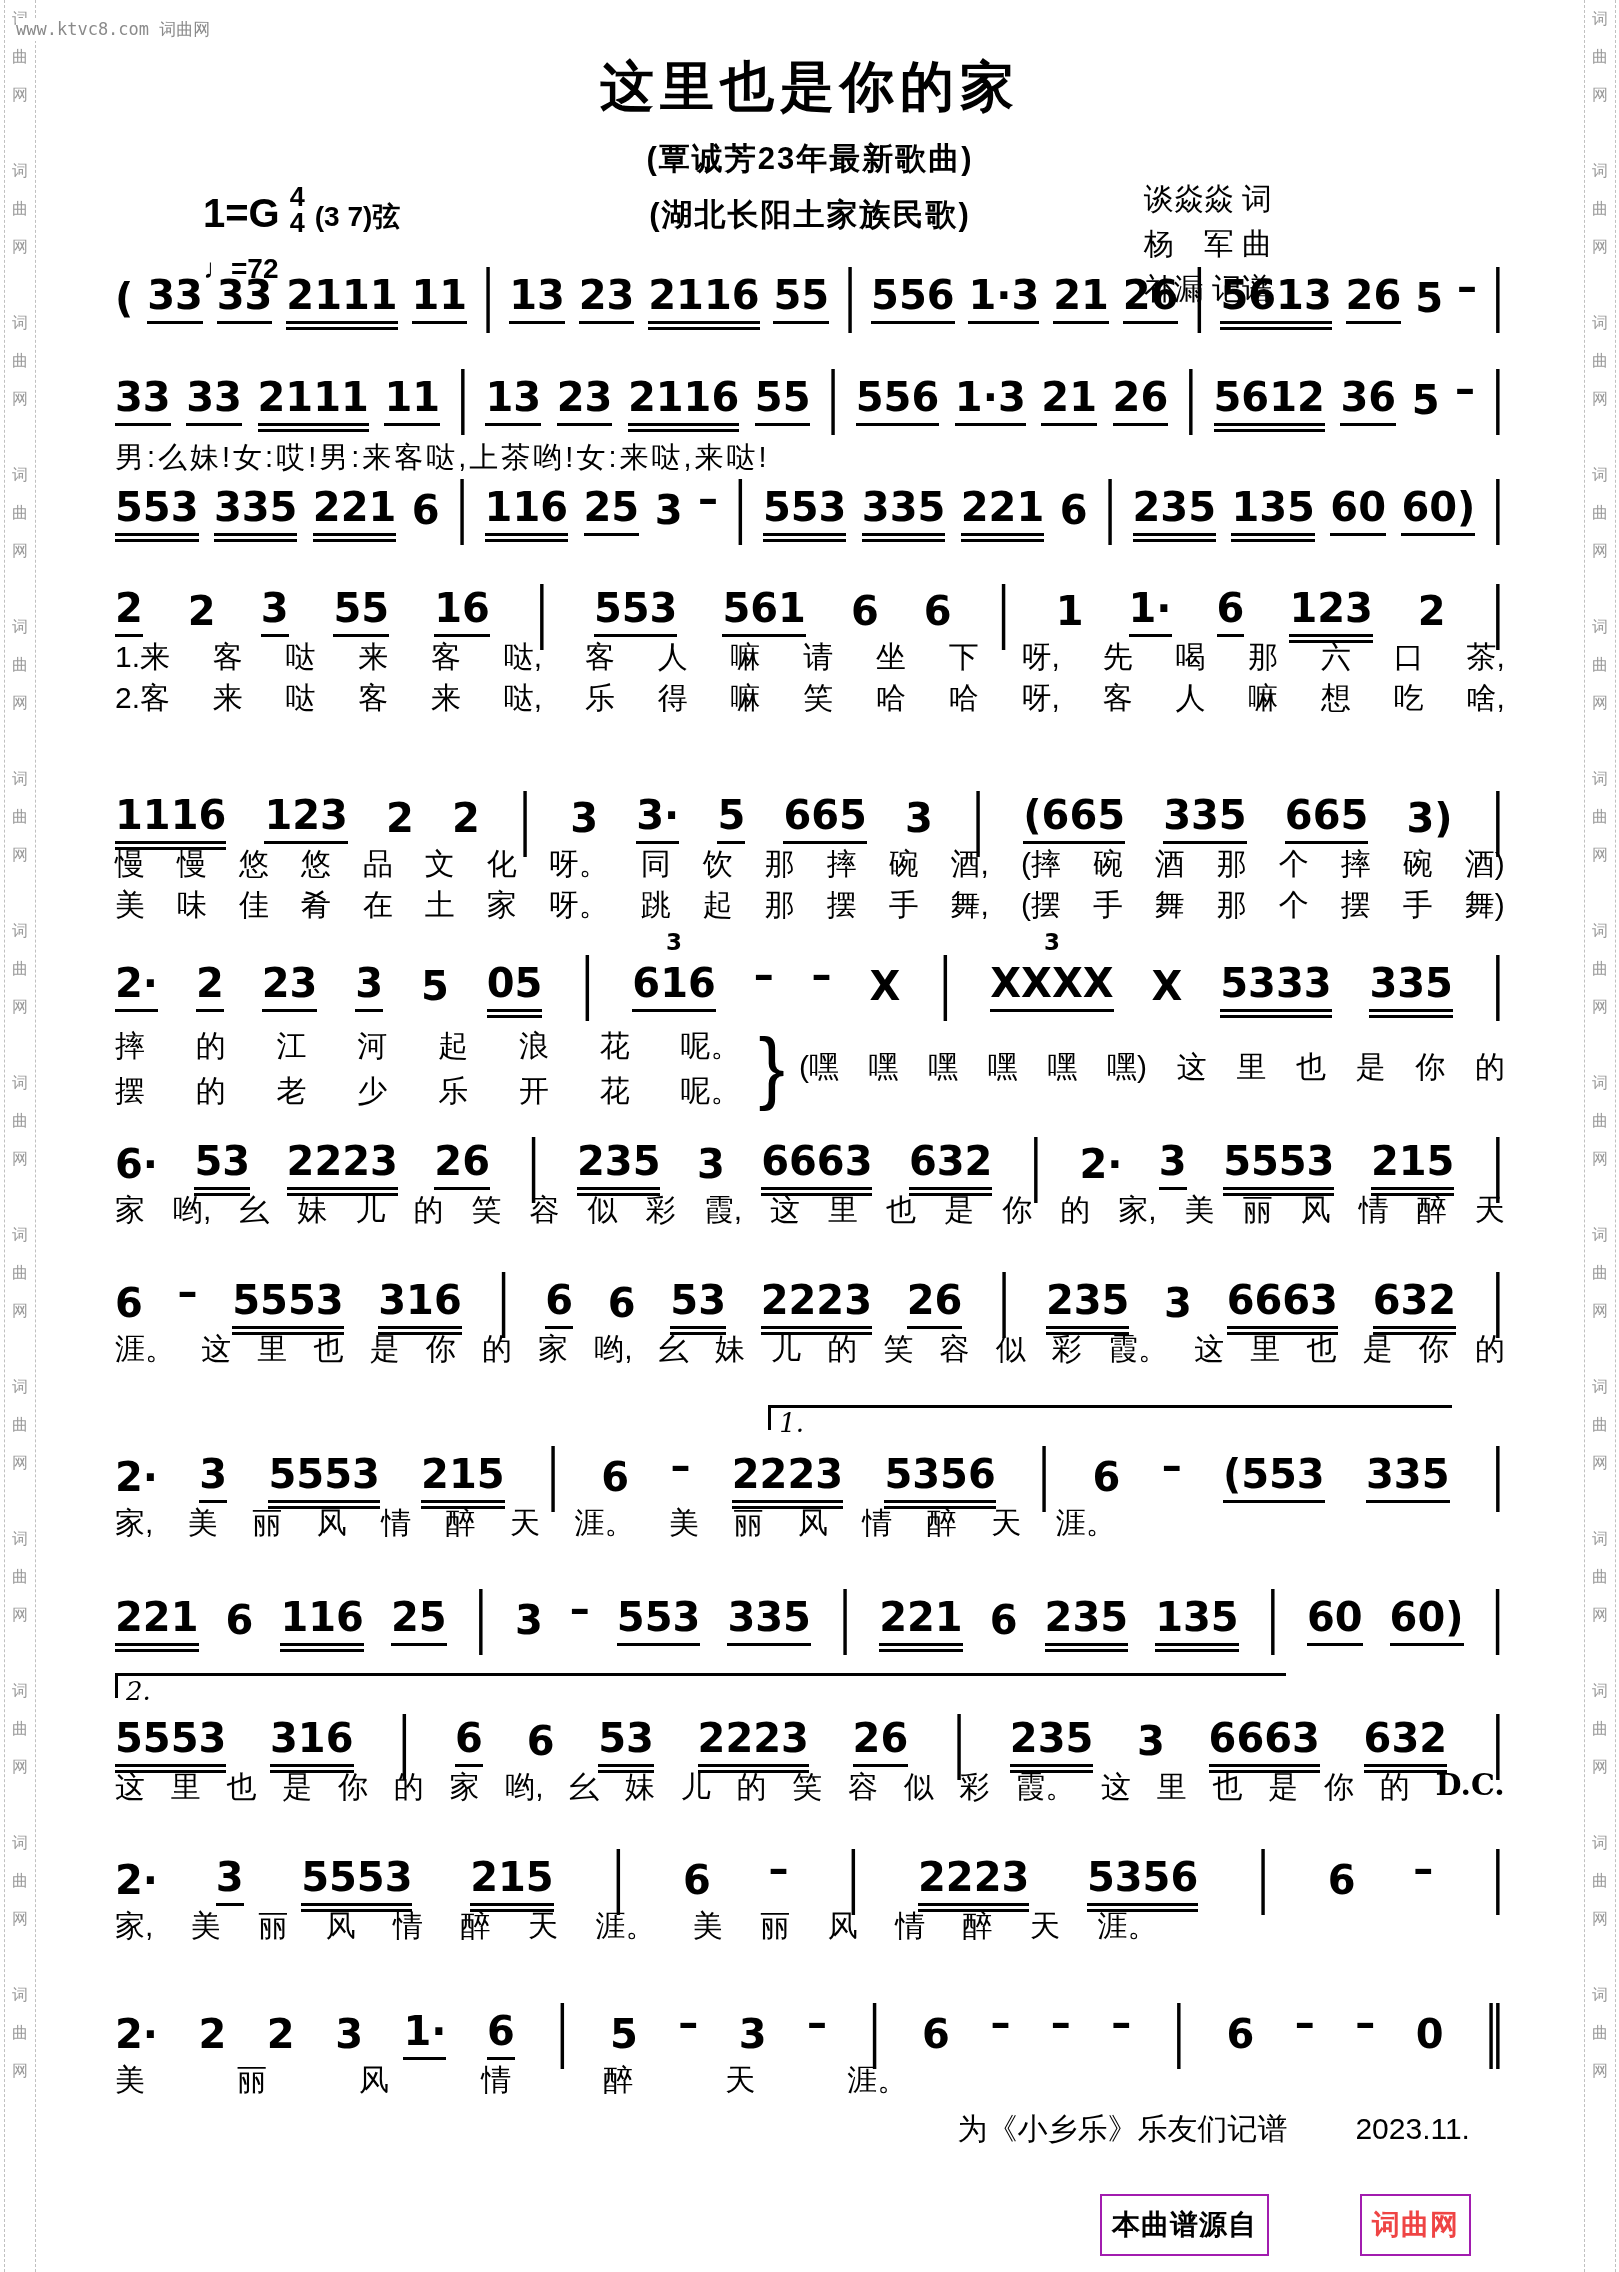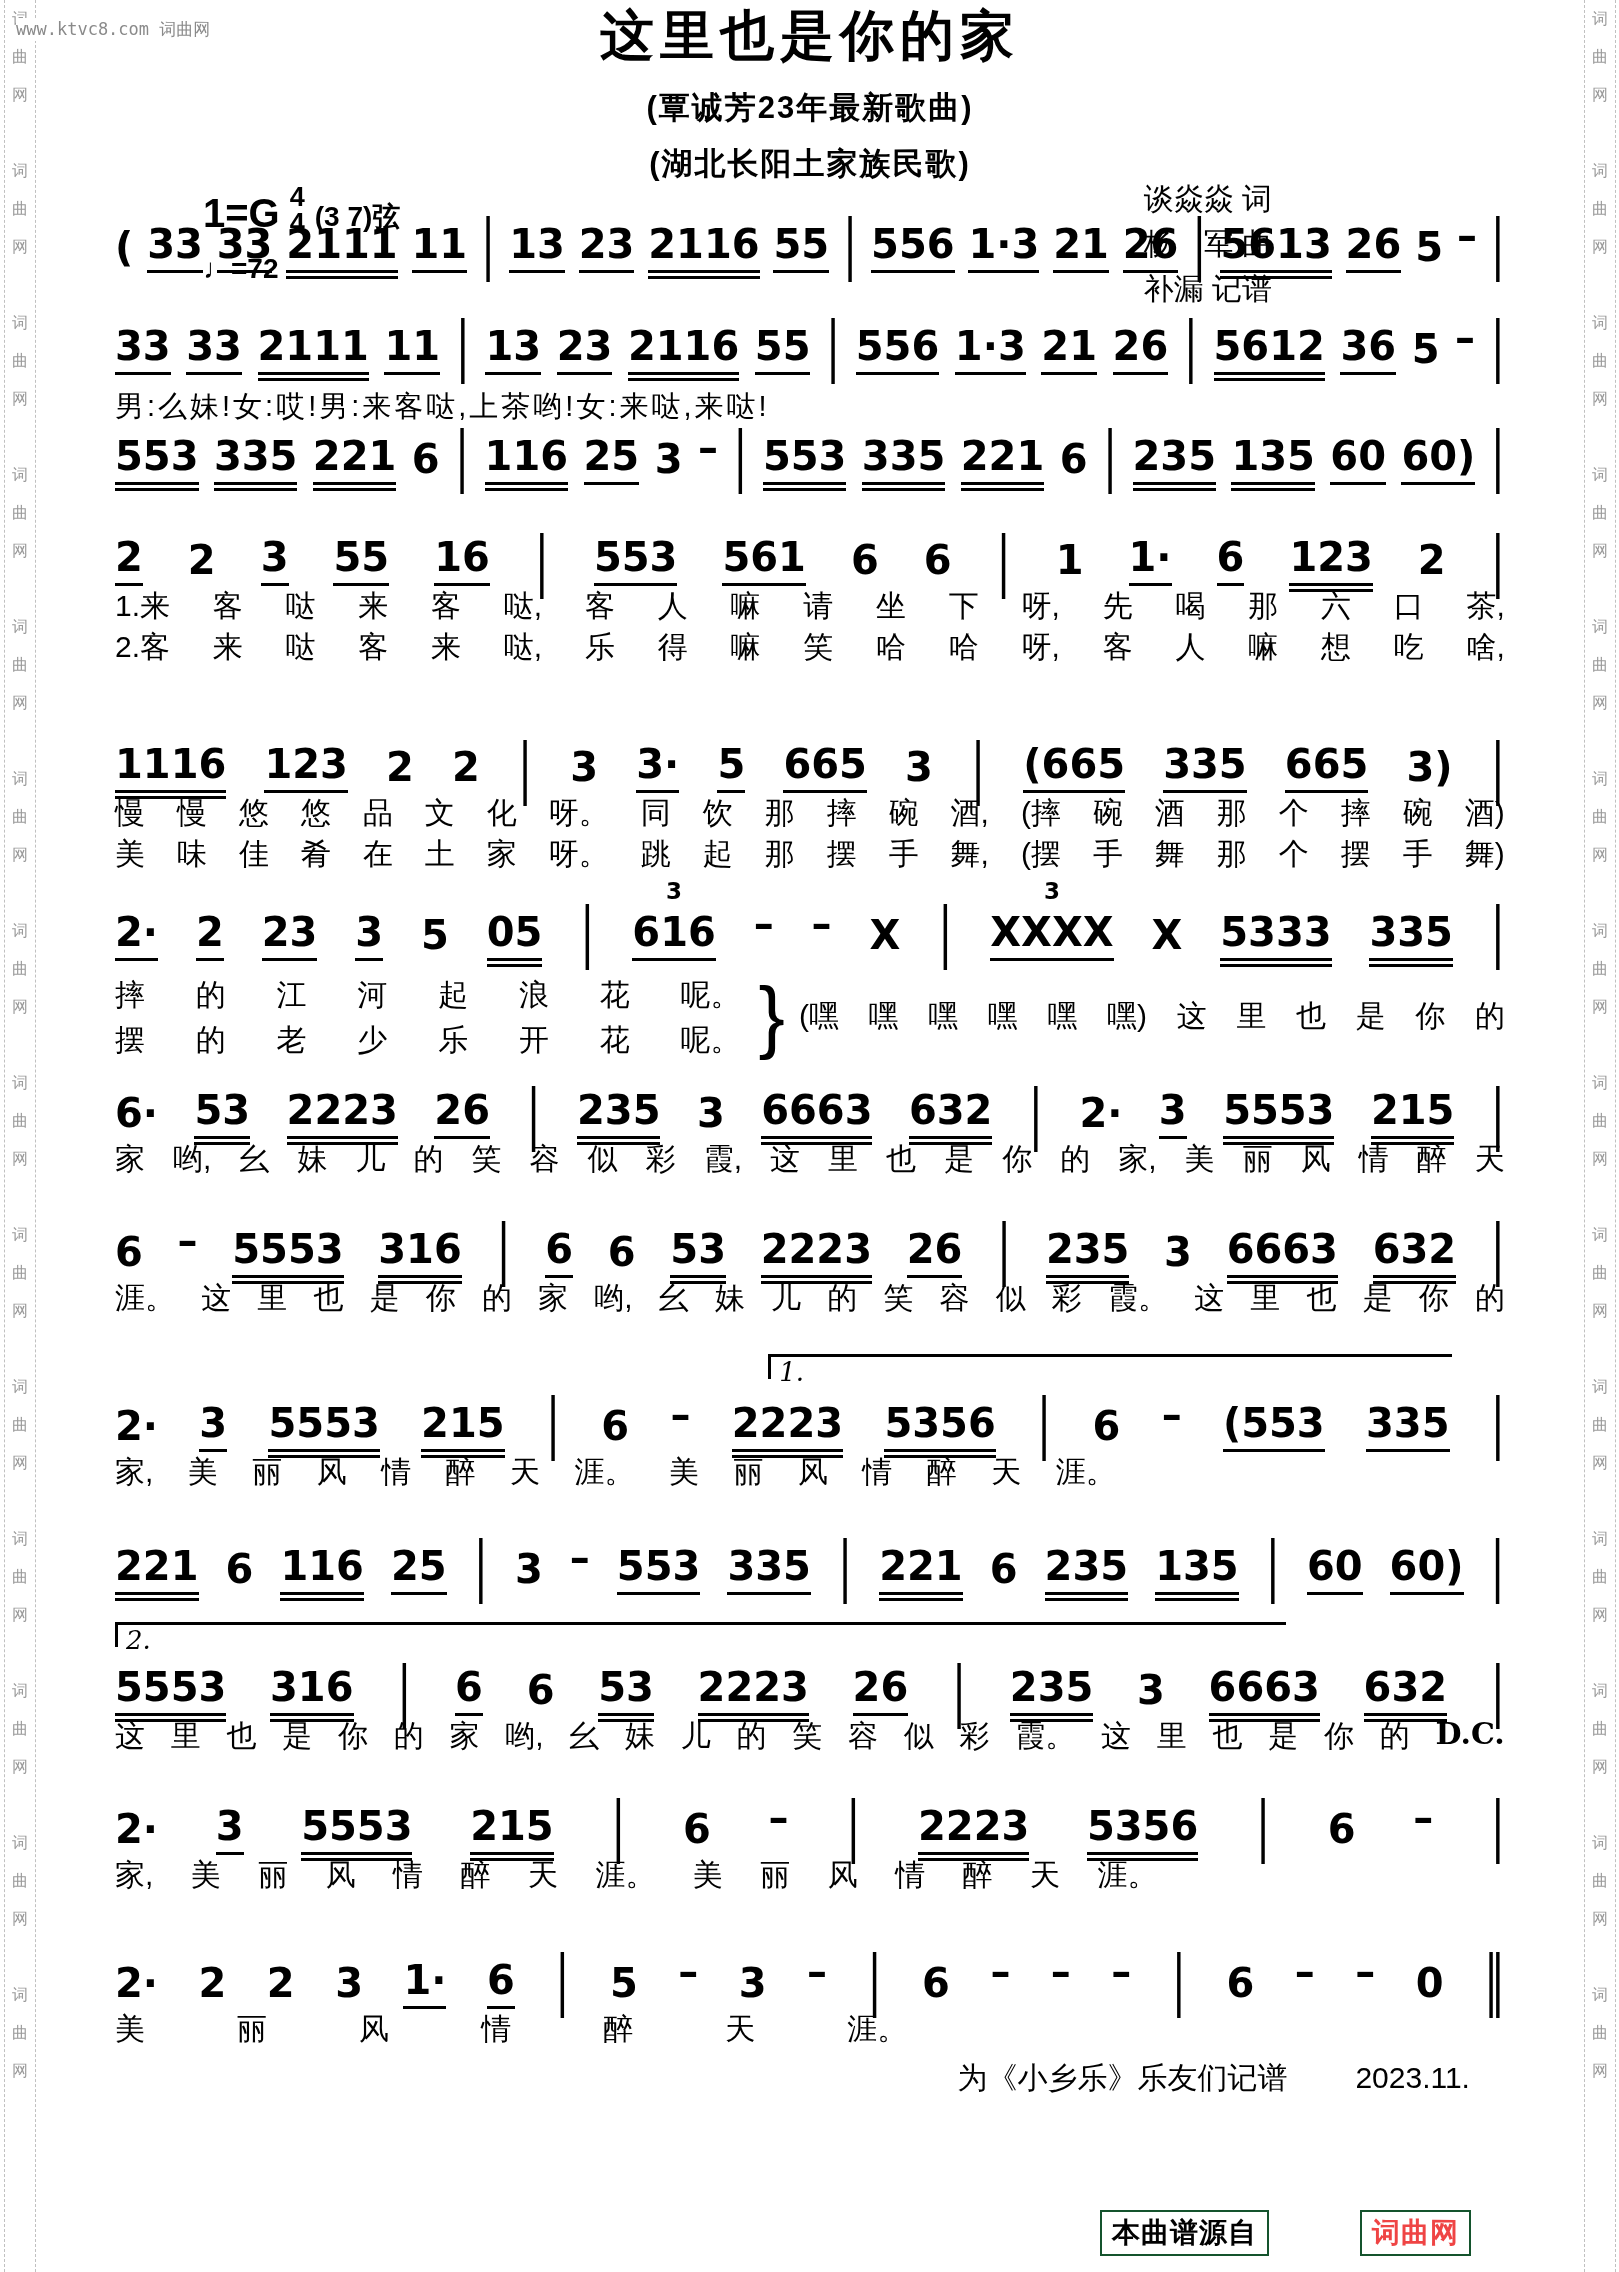--- a/index.html
+++ b/index.html
@@ -7,21 +7,21 @@
         font-family:"Liberation Sans",sans-serif;color:#000;}
   
   .side-col{position:absolute;top:0;bottom:0;width:30px;color:#9a9a9a;font-size:16px;
             text-align:center;line-height:38px;white-space:pre-line;overflow:hidden;
             border-left:1px dashed #c0c0c0;border-right:1px dashed #c0c0c0;}
   .side-left{left:4px;}
   .side-right{right:4px;}
   .wm-top{position:absolute;left:16px;top:18px;color:#8a8a8a;font-size:17px;
           font-family:"DejaVu Sans Mono",monospace;z-index:3;background:#fff;}
   
-  .title{text-align:center;margin:0;font-size:54px;font-weight:bold;letter-spacing:6px;}
+  .title{text-align:center;margin:0;padding-top:51px;font-size:54px;font-weight:bold;letter-spacing:6px;}
   .sub{text-align:center;font-size:31px;font-weight:bold;margin-top:14px;letter-spacing:2px;}
   .meta{position:absolute;left:0;right:0;top:166px;height:129px;z-index:2;}
   .keyrow{position:absolute;left:203px;top:18px;display:flex;align-items:flex-end;font-weight:bold;}
   .key{font-size:40px;}
   .frac{display:inline-flex;flex-direction:column;margin:0 10px;font-size:27px;line-height:26px;
         text-align:center;font-weight:bold;}
   .strings{font-size:28px;}
   .tempo{position:absolute;left:203px;top:87px;font-size:28px;font-weight:bold;}
   .credits{position:absolute;right:348px;top:10px;font-size:30px;line-height:45px;font-weight:500;}
   
@@ -57,21 +57,21 @@
   .l6-left{width:45%;}
   .l6-left .lyric-justify{margin-top:4px;}
   .brace{font-size:79px;font-weight:200;line-height:0.85;margin:0 14px 0 18px;}
   .l6-right{flex:1;display:flex;justify-content:space-between;font-size:30px;font-weight:500;align-self:center;}
   .volta{position:absolute;border-top:3px solid #000;border-left:3px solid #000;height:22px;}
   .volta-label{position:absolute;left:8px;top:0;font-family:"DejaVu Serif",serif;font-style:italic;
                font-size:26px;font-weight:500;}
   .footer-line{margin:8px 115px 0 115px;padding-left:52%;font-size:30px;font-weight:500;white-space:nowrap;}
   .footer-line .date{margin-left:68px;}
   .source-row{position:absolute;bottom:16px;right:149px;display:flex;gap:91px;align-items:center;}
-  .src-box{border:2px solid #14532d;padding:2px 10px;font-weight:bold;font-size:28px;letter-spacing:1px;}
+  .src-box{border:2px solid #a21caf;padding:10px 10px;font-weight:bold;font-size:28px;letter-spacing:1px;}
   .src-site{color:#ef4444;}
 </style>
 </head>
 <body>
 
 <div class="page">
 
   <div class="side-col side-left" id="wm-left">词
 曲
 网

